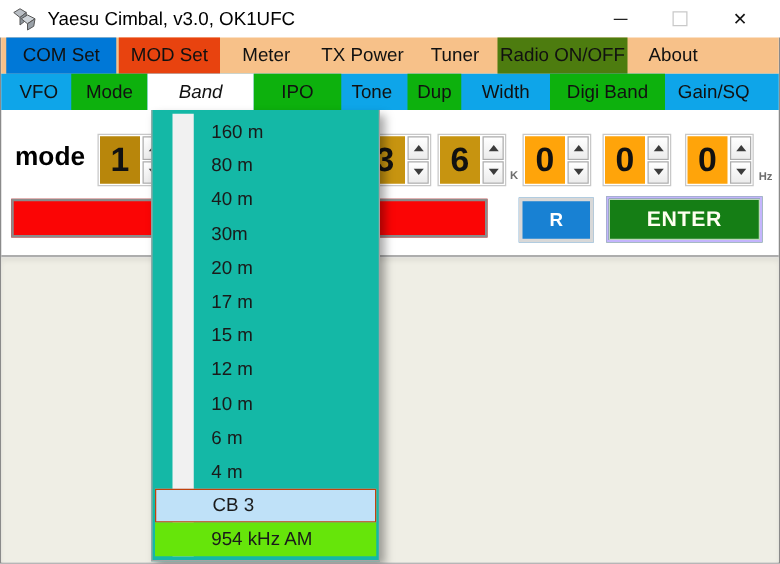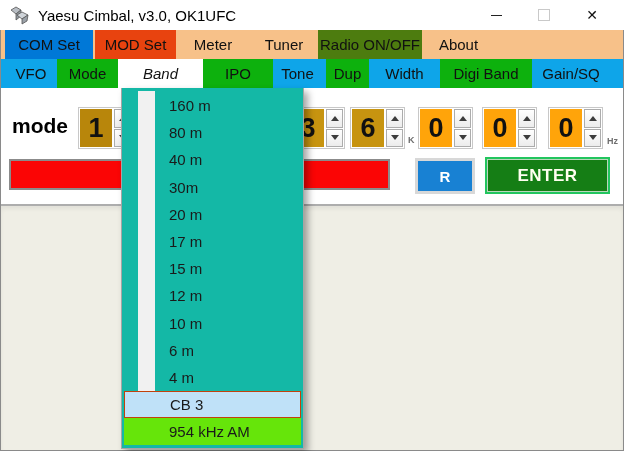--- a/index.html
+++ b/index.html
@@ -48,21 +48,21 @@
   .orange .spin-num{background:#FFA40A;}
   .spin-stack{width:17px;display:flex;flex-direction:column;gap:1px;}
   .spin-btn{flex:1;background:linear-gradient(#ffffff,#ececec);border:1px solid #acacac;display:flex;align-items:center;justify-content:center;}
   .tri-up{width:0;height:0;border-left:4px solid transparent;border-right:4px solid transparent;border-bottom:5px solid #3c3c3c;}
   .tri-down{width:0;height:0;border-left:4px solid transparent;border-right:4px solid transparent;border-top:5px solid #3c3c3c;}
   .unit{position:absolute;font-size:9px;font-weight:bold;color:#6e6e6e;}
   #unit-k{left:408px;top:135px;}
   #unit-hz{left:607px;top:136px;}
   #red-bar{position:absolute;left:9px;top:159px;width:377px;height:27px;background:#FB0505;border:2px solid #8B8B8B;}
   #r-button{position:absolute;left:415px;top:158px;width:54px;height:30px;background:#1881D3;border:3px solid #D8D8D8;color:#fff;font-size:15px;font-weight:bold;display:flex;align-items:center;justify-content:center;}
-  #enter-button{position:absolute;left:485px;top:157px;width:121px;height:33px;background:#157E15;border:2px solid #22c55e;box-shadow:inset 0 0 0 1px #bcd6bc;color:#FFFFF0;font-size:17px;font-weight:bold;letter-spacing:0.5px;display:flex;align-items:center;justify-content:center;}
+  #enter-button{position:absolute;left:485px;top:157px;width:121px;height:33px;background:#157E15;border:2px solid #c4b5fd;box-shadow:inset 0 0 0 1px #bcd6bc;color:#FFFFF0;font-size:17px;font-weight:bold;letter-spacing:0.5px;display:flex;align-items:center;justify-content:center;}
   #divider{position:absolute;left:1px;top:204px;width:622px;height:2px;background:#ADADAD;}
   #bottom-area{position:absolute;left:1px;top:206px;width:622px;height:244px;background:#EFEEE5;box-shadow:inset 0 3px 4px rgba(0,0,0,0.06);}
   
   #band-popup{position:absolute;left:121px;top:88px;width:177px;background:#14b8a6;border:1px solid #A5A5A5;border-top:none;box-shadow:4px 4px 7px rgba(0,0,0,0.35);padding:4px 2px 3px 2px;z-index:10;}
   #band-gutter{position:absolute;left:16px;top:3px;bottom:3px;width:17px;background:#F1F1F1;}
   .band-item{position:relative;height:27.2px;line-height:27.2px;padding-left:45px;font-size:15px;color:#1a1a1a;box-sizing:border-box;}
   .band-item.highlighted{background:#BFE1F8;border:1px solid #c2410c;line-height:25.2px;}
   .band-item.active-green{background:#66E50A;}
 </style>
 </head>
@@ -93,20 +93,23 @@
 
   <div id="menubar-top">
     <div class="mt mt-comset">
         <span>COM Set</span>
       </div>
     <div class="mt mt-modset">
         <span>MOD Set</span>
       </div>
     <div class="mt mt-meter">
         <span>Meter</span>
+      </div>
+    <div class="mt mt-txpower">
+        <span>TX Power</span>
       </div>
     <div class="mt mt-tuner">
         <span>Tuner</span>
       </div>
     <div class="mt mt-radio">
         <span>Radio ON/OFF</span>
       </div>
     <div class="mt mt-about">
         <span>About</span>
       </div>

